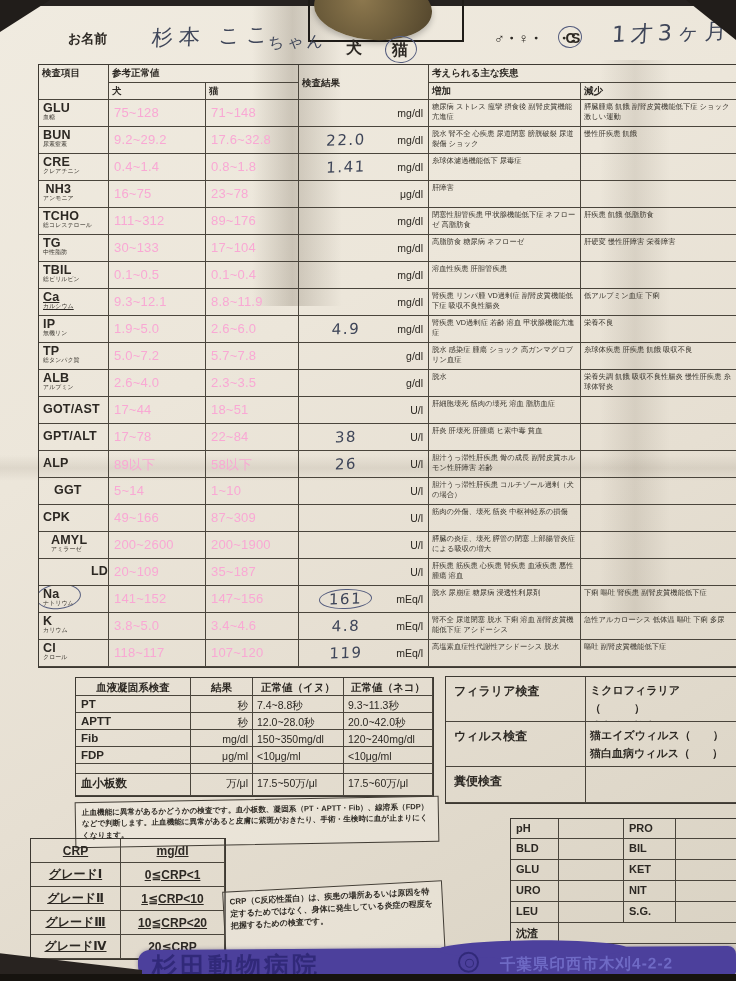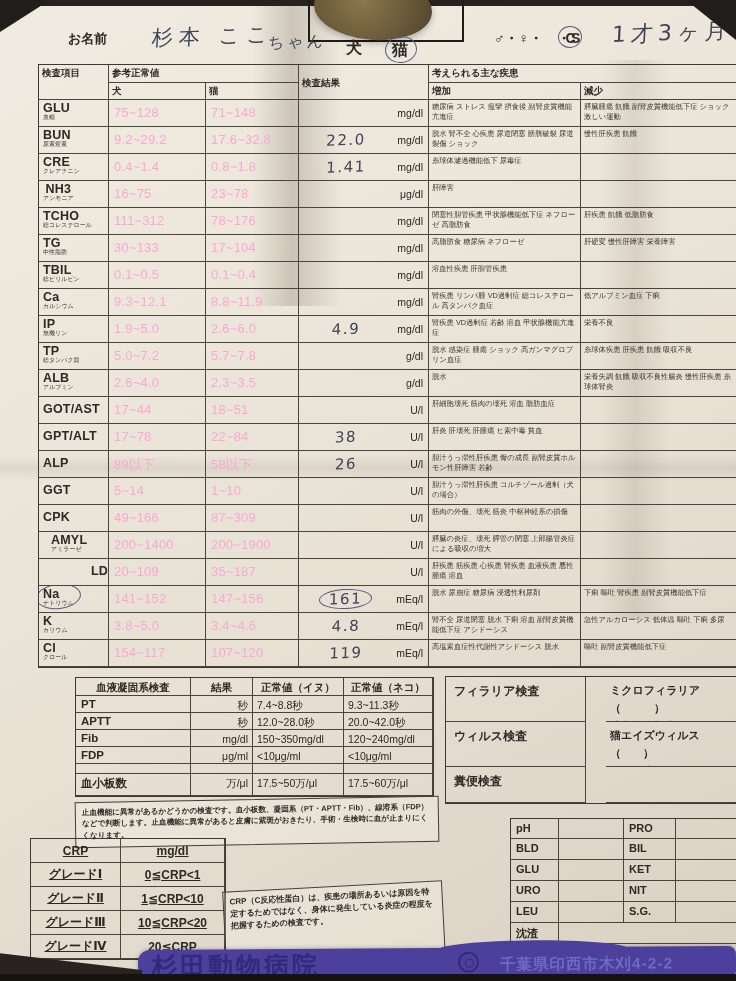--- a/index.html
+++ b/index.html
@@ -72,21 +72,21 @@
   #coag-note{left:75px;top:799px;width:364px;height:46px;transform:rotate(-1deg);}
   
   #crp-table{left:30px;top:838px;width:194px;height:120px;
     grid-template-columns:90px 104px;grid-template-rows:repeat(5,24px);text-decoration:underline;}
   #crp-table .cell{font-size:12px;display:flex;align-items:center;justify-content:center;font-weight:700;}
   #crp-note{left:224px;top:886px;width:220px;height:76px;transform:rotate(-3deg);font-size:8px;}
   
   #fil-table{left:445px;top:676px;width:291px;height:126px;
     grid-template-columns:140px 151px;grid-template-rows:45px 45px 36px;}
   .f-label{font-size:12px;font-weight:700;padding:6px 0 0 8px;}
-  .f-val{font-size:11px;padding:4px 4px 0 4px;line-height:18px;font-weight:700;margin-left:20px;}
+  .f-val{font-size:11px;padding:4px 4px 0 4px;line-height:18px;font-weight:700;}
   
   #urine-table{left:510px;top:818px;width:226px;height:146px;
     grid-template-columns:48px 65px 52px 61px;grid-template-rows:20px repeat(5,21px) 21px;}
   #urine-table .t-title{grid-column:1/5;font-size:11px;font-weight:700;padding:3px 0 0 5px;}
   #urine-table .u-label{font-size:11px;font-weight:700;padding:3px 0 0 5px;}
   #urine-table .u-val{background:transparent;}
   #urine-table .u-span{grid-column:2/5;}
   
   .marker-band{left:138px;top:948px;width:598px;height:30px;background:var(--marker,#4c409c);
     border-radius:12px 8px 5px 14px;transform:rotate(-.4deg);box-shadow:0 0 4px rgba(40,30,90,.4);}
@@ -206,21 +206,21 @@
     </div>
 
     <div class="row-contents">
       <div class="cell c-item">
         <span class="pen-holder" style="display:inline-block;">
           <span class="code">TCHO</span>
           <span class="sub">総コレステロール</span>
         </span>
       </div>
       <div class="cell c-num">111~312</div>
-      <div class="cell c-num">78~176</div>
+      <div class="cell c-num">89~176</div>
       <div class="cell c-res">
         <span class="hwval"></span>
         <span class="unit">mg/dl</span>
       </div>
       <div class="cell c-dis">閉塞性胆管疾患 甲状腺機能低下症 ネフローゼ 高脂肪食</div>
       <div class="cell c-dis">肝疾患 飢餓 低脂肪食</div>
     </div>
 
     <div class="row-contents">
       <div class="cell c-item">
@@ -251,32 +251,32 @@
       <div class="cell c-res">
         <span class="hwval"></span>
         <span class="unit">mg/dl</span>
       </div>
       <div class="cell c-dis">溶血性疾患 肝胆管疾患</div>
       <div class="cell c-dis"></div>
     </div>
 
     <div class="row-contents">
       <div class="cell c-item">
-        <span class="pen-holder" style="display:inline-block;">
+        <span class="pen-holder" style="display:inline-block;text-decoration:underline;">
           <span class="code">Ca</span>
           <span class="sub">カルシウム</span>
         </span>
       </div>
       <div class="cell c-num">9.3~12.1</div>
       <div class="cell c-num">8.8~11.9</div>
       <div class="cell c-res">
         <span class="hwval"></span>
         <span class="unit">mg/dl</span>
       </div>
-      <div class="cell c-dis">腎疾患 リンパ腫 VD過剰症 総コレステロール 高タンパク血症</div>
+      <div class="cell c-dis">腎疾患 リンパ腫 VD過剰症 副腎皮質機能低下症 吸収不良性腸炎</div>
       <div class="cell c-dis">低アルブミン血症 下痢</div>
     </div>
 
     <div class="row-contents">
       <div class="cell c-item">
         <span class="pen-holder" style="display:inline-block;">
           <span class="code">IP</span>
           <span class="sub">無機リン</span>
         </span>
       </div>
@@ -370,21 +370,21 @@
       <div class="cell c-res">
         <span class="hwval">26</span>
         <span class="unit">U/l</span>
       </div>
       <div class="cell c-dis">胆汁うっ滞性肝疾患 骨の成長 副腎皮質ホルモン性肝障害 若齢</div>
       <div class="cell c-dis"></div>
     </div>
 
     <div class="row-contents">
       <div class="cell c-item">
-        <span class="pen-holder" style="display:inline-block;">
+        <span class="pen-holder" style="display:inline-block;margin-left:11px;">
           <span class="code">GGT</span>
           <span class="sub"></span>
         </span>
       </div>
       <div class="cell c-num">5~14</div>
       <div class="cell c-num">1~10</div>
       <div class="cell c-res">
         <span class="hwval"></span>
         <span class="unit">U/l</span>
       </div>
@@ -409,21 +409,21 @@
       <div class="cell c-dis"></div>
     </div>
 
     <div class="row-contents">
       <div class="cell c-item">
         <span class="pen-holder" style="display:inline-block;margin-left:8px;">
           <span class="code">AMYL</span>
           <span class="sub">アミラーゼ</span>
         </span>
       </div>
-      <div class="cell c-num">200~1400</div>
+      <div class="cell c-num">200~2600</div>
       <div class="cell c-num">200~1900</div>
       <div class="cell c-res">
         <span class="hwval"></span>
         <span class="unit">U/l</span>
       </div>
       <div class="cell c-dis">膵臓の炎症、壊死 膵管の閉塞 上部腸管炎症による吸収の増大</div>
       <div class="cell c-dis"></div>
     </div>
 
     <div class="row-contents">
@@ -477,21 +477,21 @@
       <div class="cell c-dis">急性アルカローシス 低体温 嘔吐 下痢 多尿</div>
     </div>
 
     <div class="row-contents">
       <div class="cell c-item">
         <span class="pen-holder" style="display:inline-block;">
           <span class="code">Cl</span>
           <span class="sub">クロール</span>
         </span>
       </div>
-      <div class="cell c-num">154~117</div>
+      <div class="cell c-num">118~117</div>
       <div class="cell c-num">107~120</div>
       <div class="cell c-res">
         <span class="hwval">119</span>
         <span class="unit">mEq/l</span>
       </div>
       <div class="cell c-dis">高塩素血症性代謝性アシドーシス 脱水</div>
       <div class="cell c-dis">嘔吐 副腎皮質機能低下症</div>
     </div>
 
 </div>

